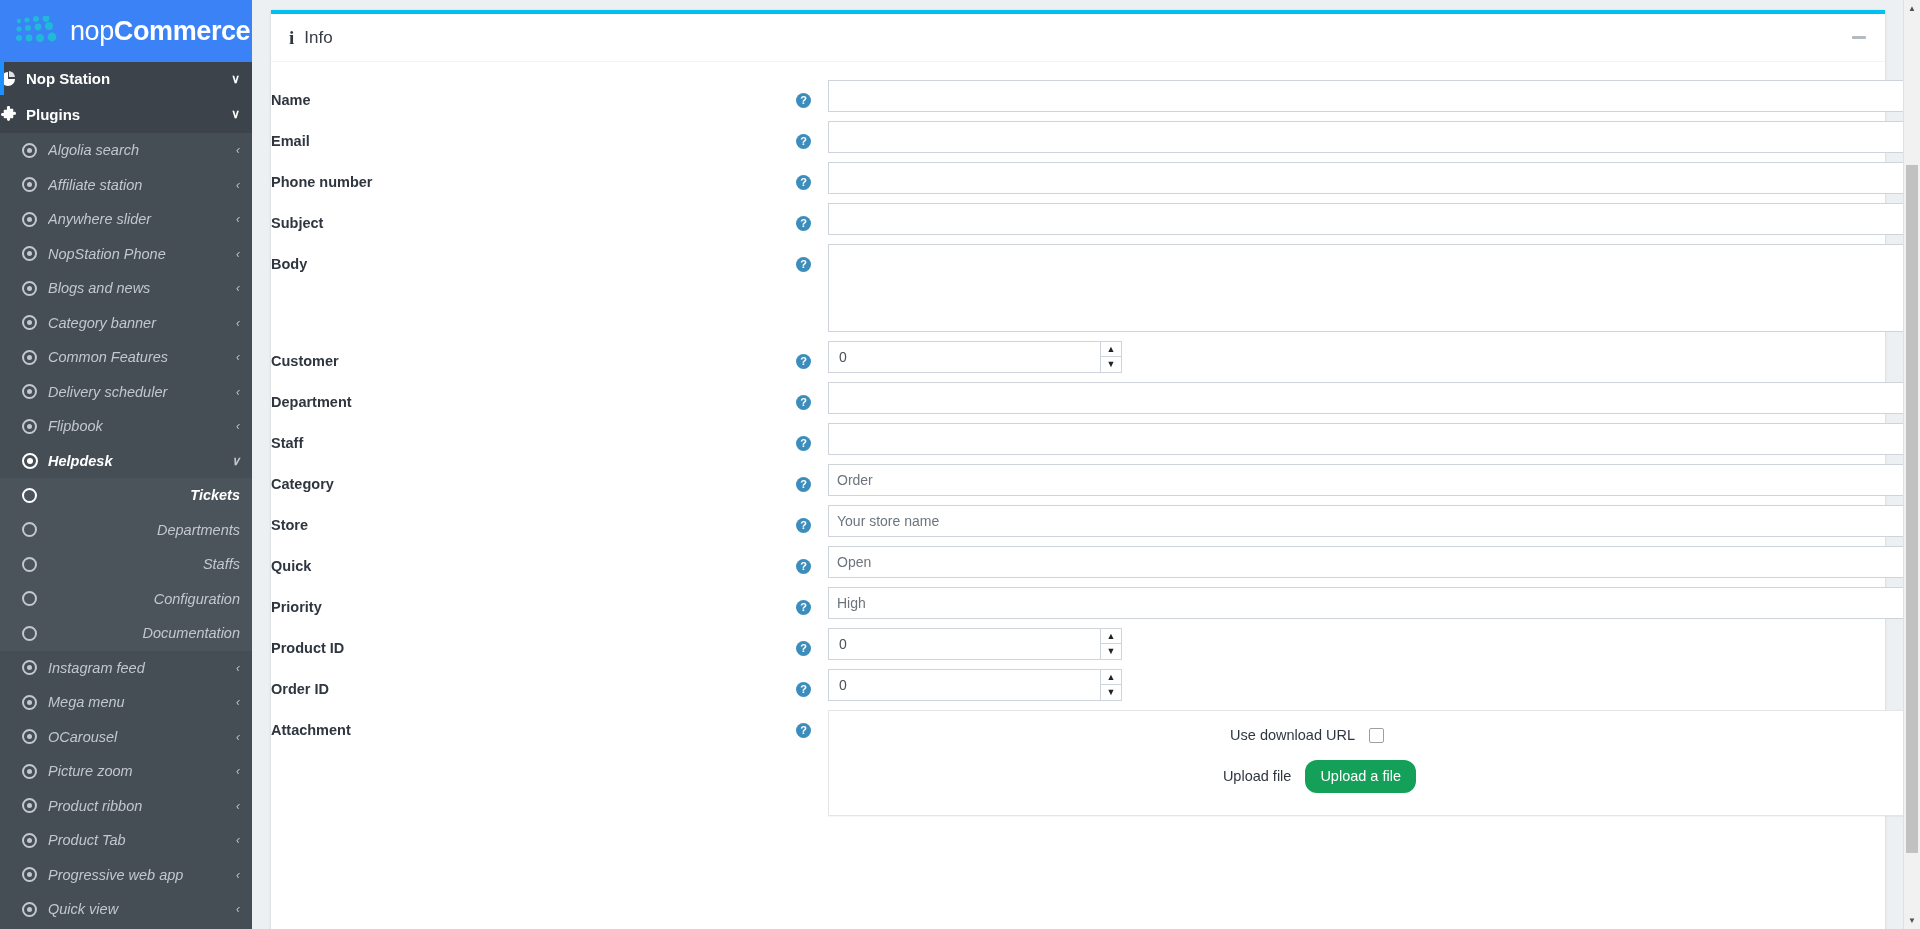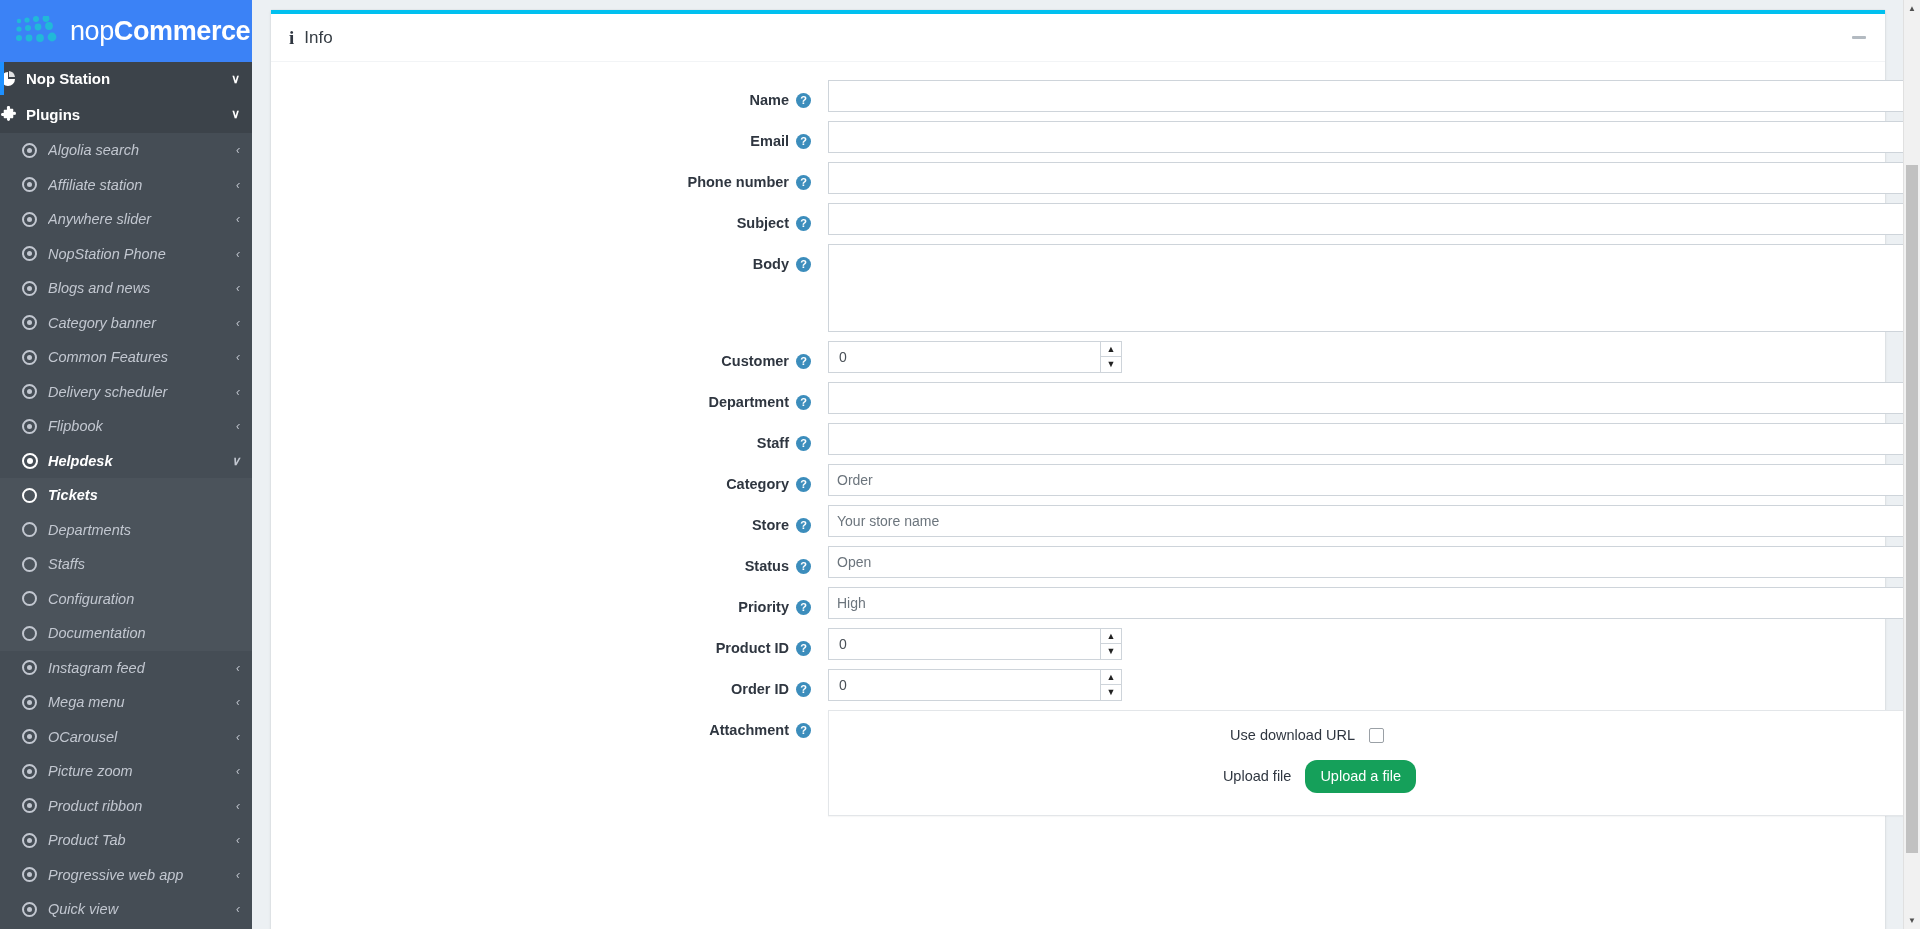--- a/index.html
+++ b/index.html
@@ -95,20 +95,21 @@
 
   
   .nav-helpdesk-parent {
     color: #ffffff;
     font-weight: 700;
     background: #454d55;
   }
   .nav-helpdesk-parent .ico { color: #ffffff; }
   .nav-helpdesk-child {
     background: #4b535b;
+    text-align: right;
   }
   .nav-helpdesk-child.active { color: #ffffff; font-weight: 700; }
   .nav-helpdesk-child.active .ico { color: #ffffff; }
 
   
   .dot-ring {
     width: 15px; height: 15px;
     border: 2px solid currentColor;
     border-radius: 50%;
     position: relative;
@@ -196,21 +197,21 @@
     width: 557px;
     flex: 0 0 557px;
     text-align: right;
     padding-right: 17px;
     padding-top: 8px;
     font-size: 14.5px;
     color: #2f3640;
     font-weight: 600;
     display: flex;
     align-items: center;
-    justify-content: flex-end;
+    justify-content: space-between;
     height: 32px;
   }
   .form-label .txt { margin-right: 7px; }
   .help-ico {
     width: 15px; height: 15px;
     border-radius: 50%;
     background: #3c8dbc;
     color: #fff;
     font-size: 11px;
     font-weight: 700;
@@ -719,21 +720,21 @@
           <span class="sel-wrap">
             <select class="sel">
               <option>Your store name</option>
             </select>
           </span>
         </div>
       </div>
 
       <div class="form-row">
         <div class="form-label">
-          <span class="txt">Status</span>
+          <span class="txt">Quick</span>
           <span class="help-ico">?</span>
         </div>
         <div class="form-control-area">
           <span class="sel-wrap">
             <select class="sel">
               <option>Open</option>
             </select>
           </span>
         </div>
       </div>

